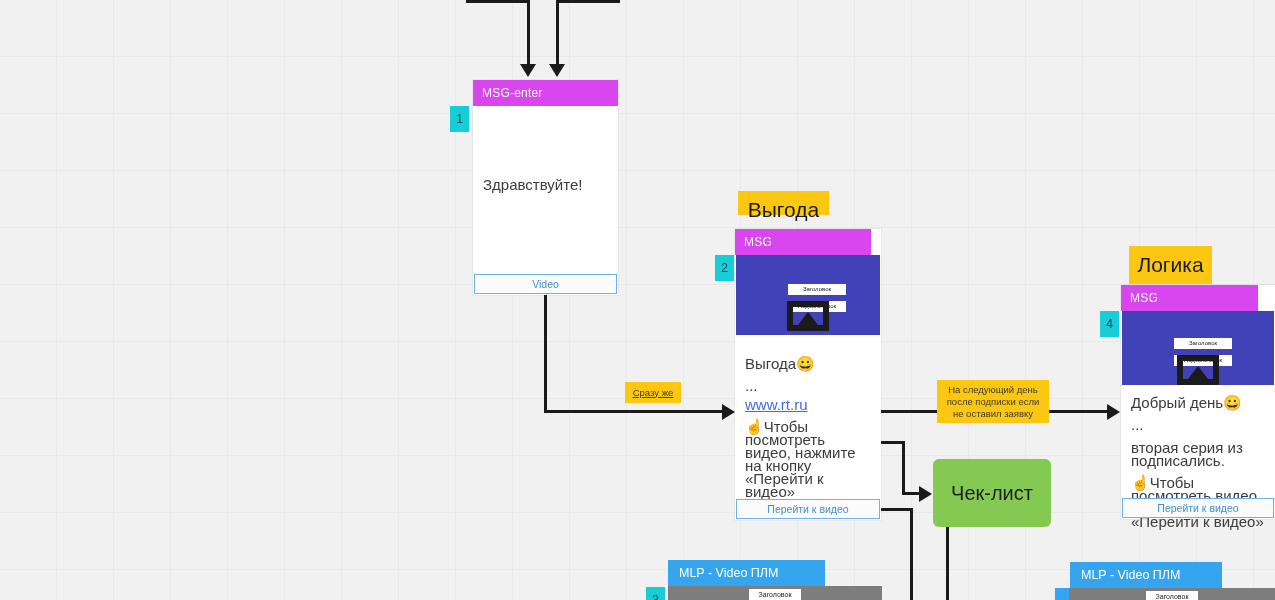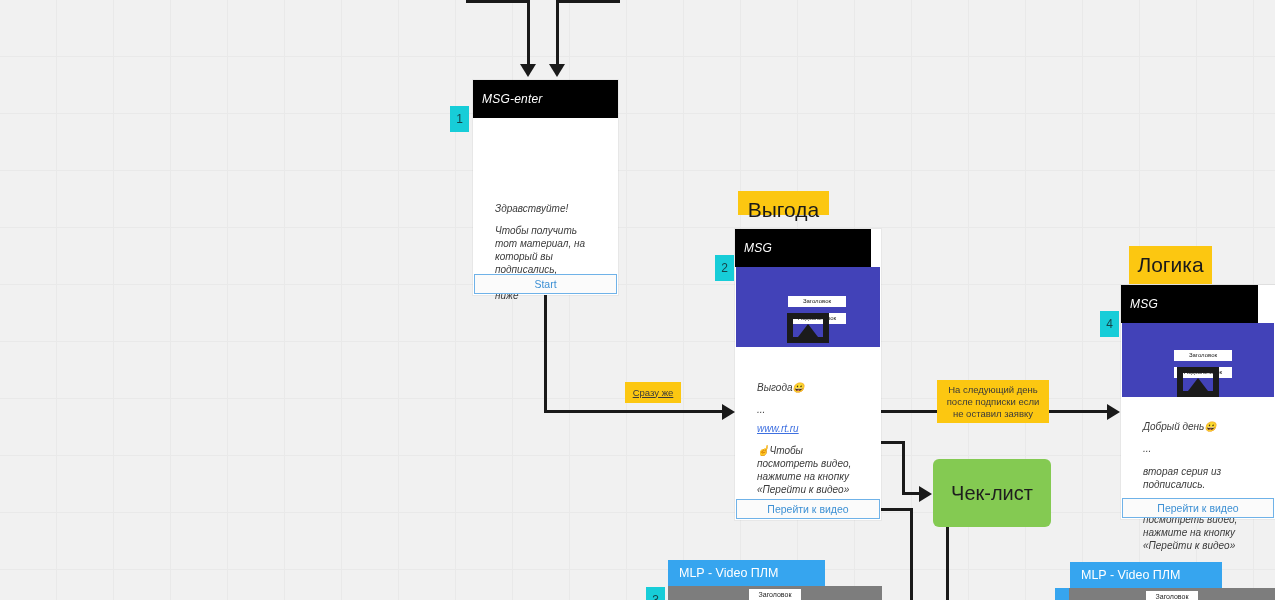--- a/index.html
+++ b/index.html
@@ -27,35 +27,33 @@
 
   .abs { position: absolute; }
 
   
   .card {
     position: absolute;
     background: #ffffff;
     box-shadow: 0 0 0 1px rgba(0,0,0,0.04);
   }
   .card-header {
-    background: #000000;
+    background: #d946ef;
     color: #ffffff;
     font-size: 12px;
     line-height: 22px;
-    padding: 8px 9px;
+    padding: 2px 9px;
     height: 22px;
     letter-spacing: .2px;
-    font-style: italic;
   }
   .card-body {
-    padding: 12px;
+    padding: 0;
     color: #3b3b3b;
-    font-size: 10px;
+    font-size: 15px;
     line-height: 13px;
-    font-style: italic;
   }
   .card-text {
     padding: 0 10px;
   }
   .card-text p { margin: 0 0 9px 0; }
   .card-btn {
     border: 1px solid #6fb2e8;
     background: #fbfbfb;
     color: #3d90d4;
     text-align: center;
@@ -187,24 +185,23 @@
   <div class="ln lnv" style="left:556px;top:0px;height:66px;"></div>
   <div class="arrow-d" style="left:549px;top:64px;"></div>
 
   <div class="step-badge" style="left:450px;top:106px;width:19px;height:26px;">1</div>
 
   <div class="card" style="left:473px;top:80px;width:145px;height:215px;">
     <div class="card-header">MSG-enter</div>
     <div class="card-body" style="height:171px;position:relative;">
       <div class="card-text" style="padding-top:72px;">
         <p>Здравствуйте!</p>
-        <p>Чтобы получить тот материал, на который вы подписались, нажмите на кнопку ниже</p>
       </div>
     </div>
-    <div class="card-btn" style="position:absolute;left:0;right:0;bottom:0;">Start</div>
+    <div class="card-btn" style="position:absolute;left:0;right:0;bottom:0;">Video</div>
   </div>
 
   <div class="ln lnv" style="left:544px;top:295px;height:118px;"></div>
   <div class="ln lnh" style="left:544px;top:410px;width:188px;"></div>
   <div class="arrow-r" style="left:722px;top:404px;"></div>
 
   <div class="note-chip" style="left:625px;top:382px;width:56px;height:21px;text-decoration:underline;">Сразу же</div>
 
   <div class="title-chip" style="left:738px;top:191px;width:91px;height:24px;">Выгода</div>
 

